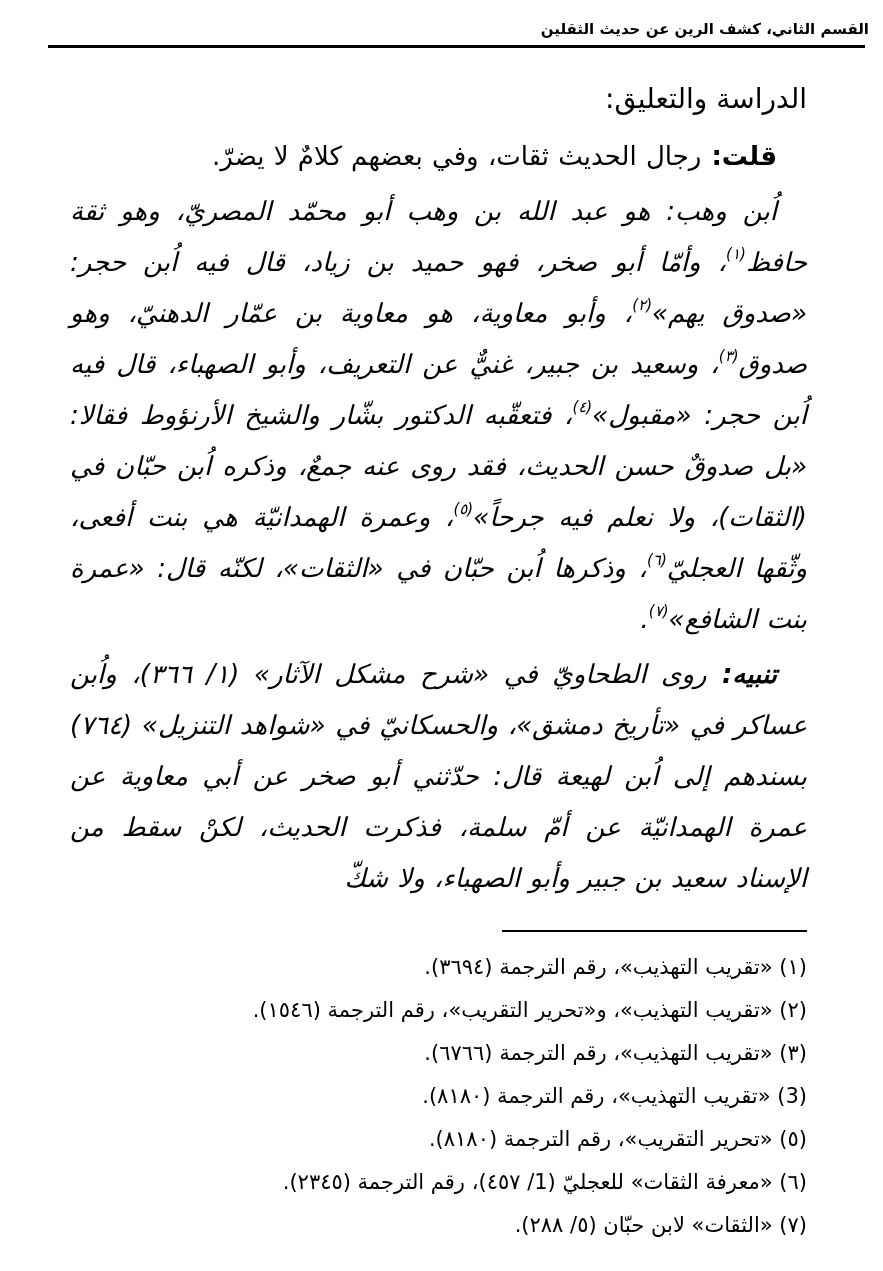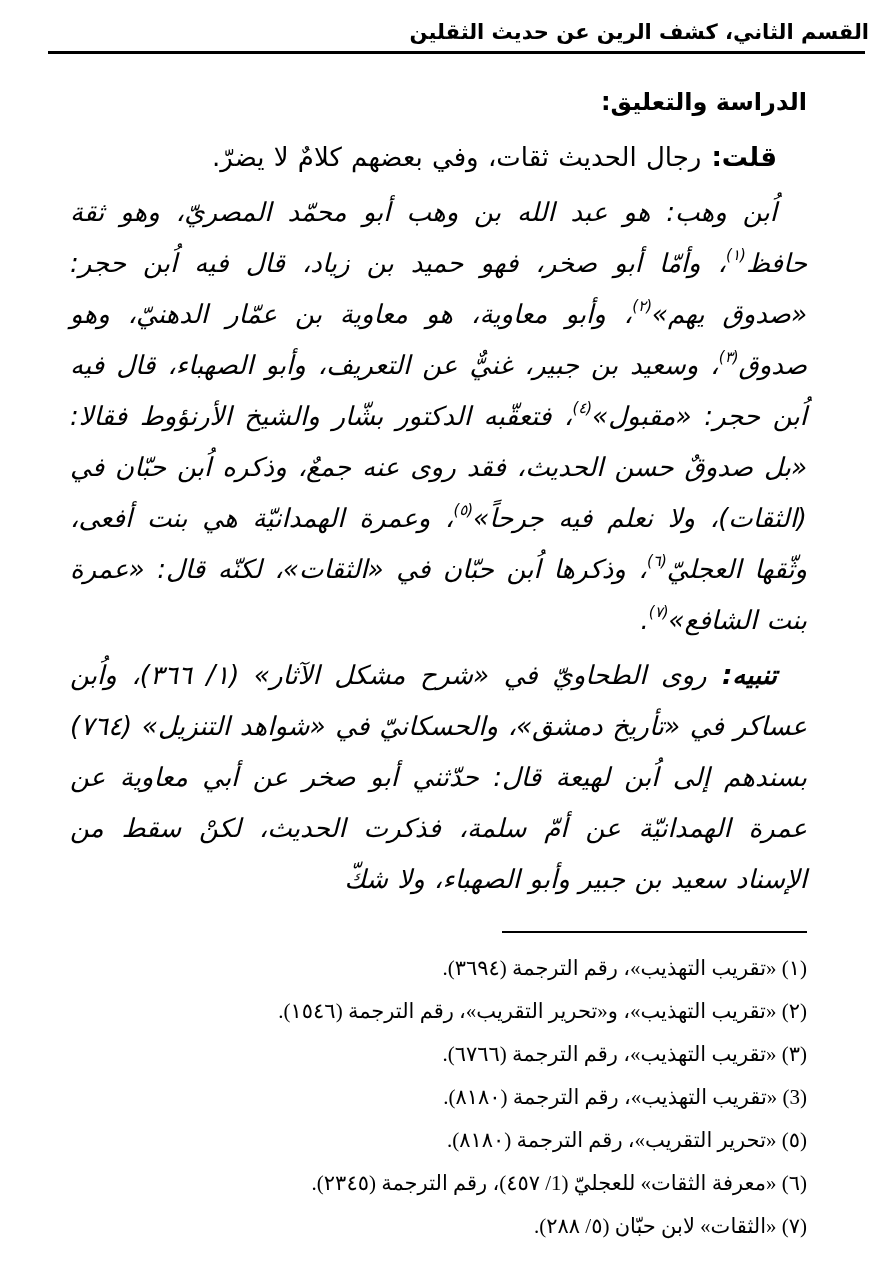--- a/index.html
+++ b/index.html
@@ -17,38 +17,38 @@
     direction:rtl;
   }
   
   .page-header{
     display:flex;
     align-items:center;
     justify-content:space-between;
     padding:20px 14px 4px 56px;
   }
   .header-title{
-    font-size:21px;
+    font-size:15px;
     font-weight:bold;
     letter-spacing:0;
     white-space:nowrap;
   }
   .page-number-ornament svg{display:block;}
   .header-rule{
     height:3px;
     background:#000;
     margin:3px 18px 0 48px;
   }
   
   .page-body{
     margin:34px 76px 0 70px;
   }
   .section-heading{
-    font-size:24px;
-    font-weight:bold;
+    font-size:28px;
+    font-weight:normal;
     margin:0 0 16px 0;
   }
   .para{
     font-size:26px;
     line-height:51px;
     text-align:justify;
     text-indent:30px;
     margin:0;
     word-spacing:1px;
   }
@@ -57,21 +57,20 @@
   .para sup{
     font-size:15px;
     line-height:0;
     position:relative;
     top:-2px;
   }
   .bold{font-weight:bold;}
   
   .footnotes{
     margin:26px 76px 0 70px;
-    font-family:Liberation Serif, serif;
   }
   .footnote-rule{
     width:305px;
     height:2px;
     background:#000;
     margin-bottom:14px;
   }
   .footnote{
     font-size:21px;
     line-height:43px;

